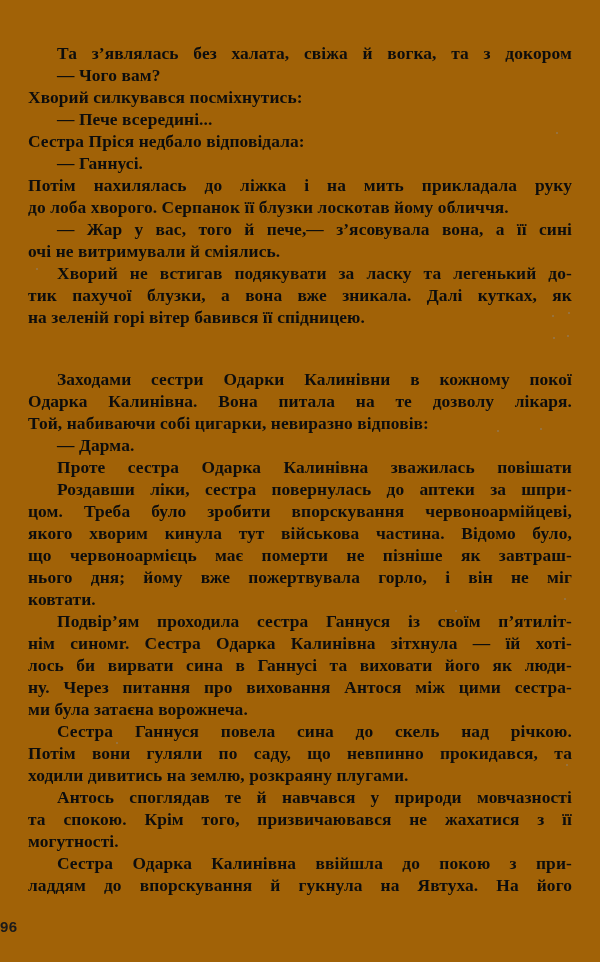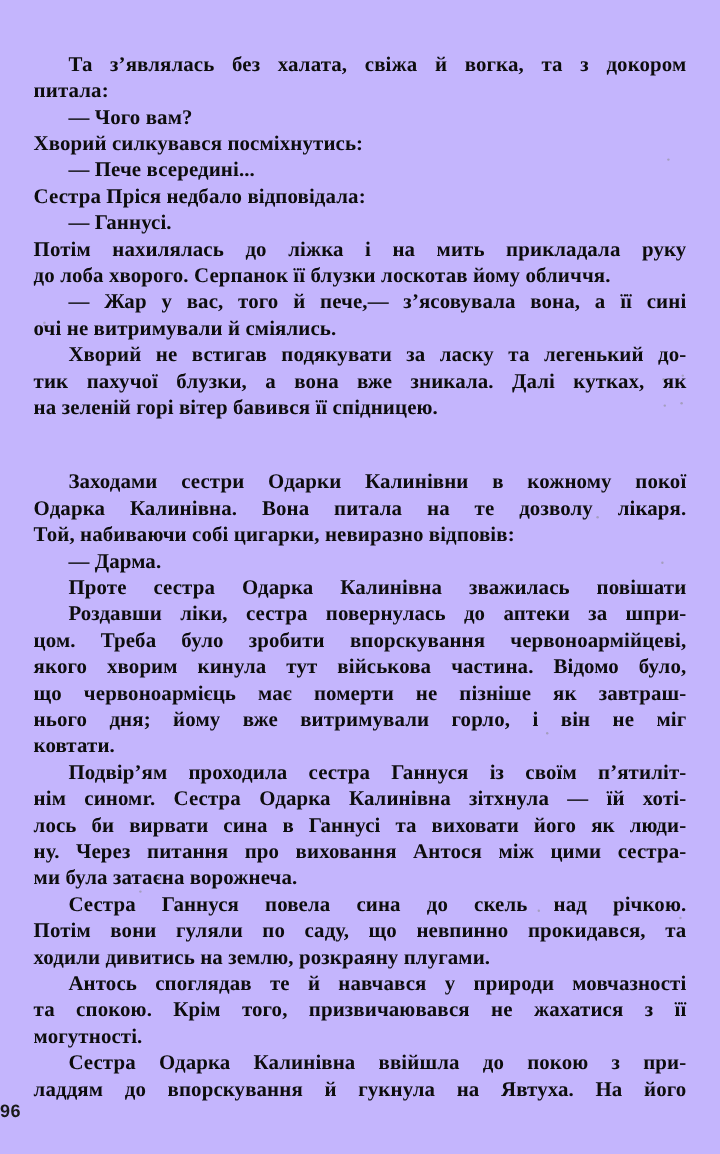--- a/index.html
+++ b/index.html
@@ -13,21 +13,21 @@
     overflow: hidden;
     font-family: "Liberation Serif", "DejaVu Serif", serif;
     color: #111111;
     -webkit-font-smoothing: antialiased;
   }
 
   #page {
     position: relative;
     width: 600px;
     height: 962px;
-    background: #c4b5fd;
+    background: #a16207;
   }
 
   
   #text-column {
     position: absolute;
     left: 28px;
     top: 42px;
     width: 544px;
   }
 
@@ -92,21 +92,20 @@
   }
 </style>
 </head>
 <body>
 
 <div id="page">
 
   <div id="text-column">
       <div class="para">
         <div class="line just indent"><span class="w">Та</span><span class="w">з’являлась</span><span class="w">без</span><span class="w">халата,</span><span class="w">свіжа</span><span class="w">й</span><span class="w">вогка,</span><span class="w">та</span><span class="w">з</span><span class="w">докором</span></div>
-        <div class="line flush">питала:</div>
       </div>
       <div class="para">
         <div class="line flush indent">— Чого вам?</div>
       </div>
       <div class="para">
         <div class="line flush">Хворий силкувався посміхнутись:</div>
       </div>
       <div class="para">
         <div class="line flush indent">— Пече всередині...</div>
       </div>
@@ -139,21 +138,21 @@
         <div class="line flush indent">— Дарма.</div>
       </div>
       <div class="para">
         <div class="line just indent"><span class="w">Проте</span><span class="w">сестра</span><span class="w">Одарка</span><span class="w">Калинівна</span><span class="w">зважилась</span><span class="w">повішати</span></div>
       </div>
       <div class="para">
         <div class="line just indent"><span class="w">Роздавши</span><span class="w">ліки,</span><span class="w">сестра</span><span class="w">повернулась</span><span class="w">до</span><span class="w">аптеки</span><span class="w">за</span><span class="w">шпри-</span></div>
         <div class="line just"><span class="w">цом.</span><span class="w">Треба</span><span class="w">було</span><span class="w">зробити</span><span class="w">впорскування</span><span class="w">червоноармійцеві,</span></div>
         <div class="line just"><span class="w">якого</span><span class="w">хворим</span><span class="w">кинула</span><span class="w">тут</span><span class="w">військова</span><span class="w">частина.</span><span class="w">Відомо</span><span class="w">було,</span></div>
         <div class="line just"><span class="w">що</span><span class="w">червоноармієць</span><span class="w">має</span><span class="w">померти</span><span class="w">не</span><span class="w">пізніше</span><span class="w">як</span><span class="w">завтраш-</span></div>
-        <div class="line just"><span class="w">нього</span><span class="w">дня;</span><span class="w">йому</span><span class="w">вже</span><span class="w">витримували</span><span class="w">горло,</span><span class="w">і</span><span class="w">він</span><span class="w">не</span><span class="w">міг</span></div>
+        <div class="line just"><span class="w">нього</span><span class="w">дня;</span><span class="w">йому</span><span class="w">вже</span><span class="w">пожертвувала</span><span class="w">горло,</span><span class="w">і</span><span class="w">він</span><span class="w">не</span><span class="w">міг</span></div>
         <div class="line flush">ковтати.</div>
       </div>
       <div class="para">
         <div class="line just indent"><span class="w">Подвір’ям</span><span class="w">проходила</span><span class="w">сестра</span><span class="w">Ганнуся</span><span class="w">із</span><span class="w">своїм</span><span class="w">п’ятиліт-</span></div>
         <div class="line just"><span class="w">нім</span><span class="w">синомr.</span><span class="w">Сестра</span><span class="w">Одарка</span><span class="w">Калинівна</span><span class="w">зітхнула</span><span class="w">—</span><span class="w">їй</span><span class="w">хоті-</span></div>
         <div class="line just"><span class="w">лось</span><span class="w">би</span><span class="w">вирвати</span><span class="w">сина</span><span class="w">в</span><span class="w">Ганнусі</span><span class="w">та</span><span class="w">виховати</span><span class="w">його</span><span class="w">як</span><span class="w">люди-</span></div>
         <div class="line just"><span class="w">ну.</span><span class="w">Через</span><span class="w">питання</span><span class="w">про</span><span class="w">виховання</span><span class="w">Антося</span><span class="w">між</span><span class="w">цими</span><span class="w">сестра-</span></div>
         <div class="line flush">ми була затаєна ворожнеча.</div>
       </div>
       <div class="para">

